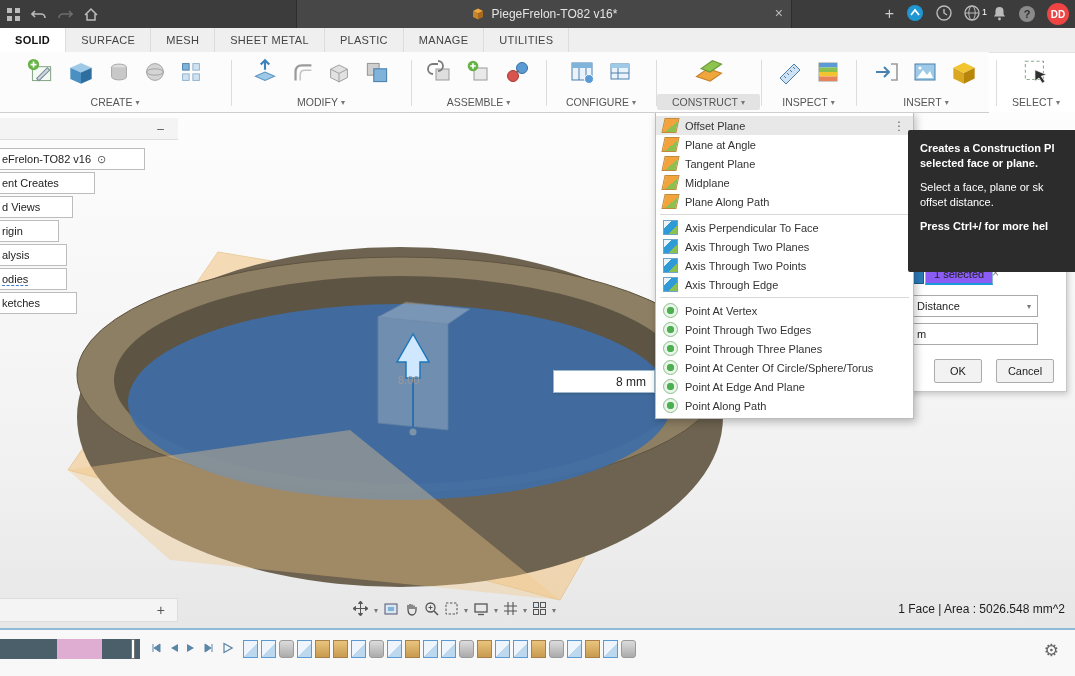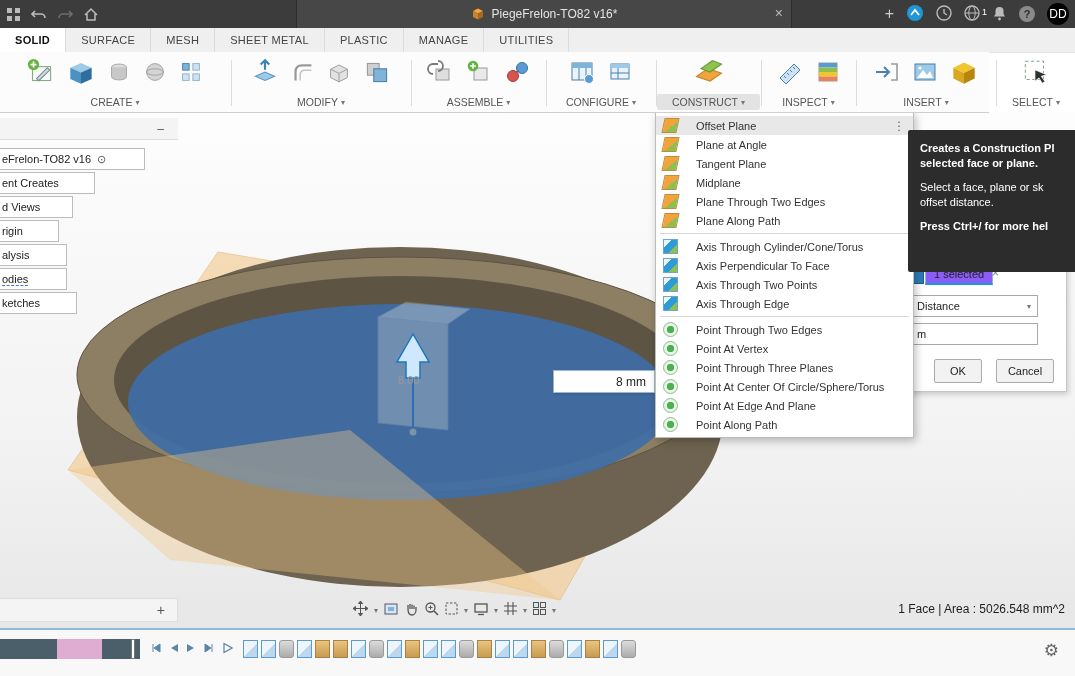--- a/index.html
+++ b/index.html
@@ -5,21 +5,21 @@
   html,body{margin:0;padding:0}
   body{width:1075px;height:676px;overflow:hidden;position:relative;font-family:"Liberation Sans",sans-serif;background:#fff;font-size:12px;color:#333}
   .abs{position:absolute}
   
   .titlebar{position:absolute;left:0;top:0;width:1075px;height:28px;background:#3c3c3c;display:flex;align-items:center;color:#ccc;z-index:20}
   .tb-ico{width:26px;height:28px;display:flex;align-items:center;justify-content:center;cursor:pointer}
   .doc-tab{position:absolute;left:296px;top:0;width:494px;height:28px;background:#474747;border-left:1px solid #2d2d2d;border-right:1px solid #2d2d2d;display:flex;align-items:center;justify-content:center;gap:7px}
   .doc-tab .close{position:absolute;right:8px;top:5px;color:#bbb;font-size:14px;cursor:pointer}
   .doc-title{color:#e4e4e4;font-size:12px;white-space:nowrap}
   .tb-right{position:absolute;right:6px;top:0;height:28px;display:flex;align-items:center;gap:12px}
-  .avatar{width:22px;height:22px;border-radius:50%;background:#000000;color:#fff;font-size:12px;display:flex;align-items:center;justify-content:center;font-weight:normal;cursor:pointer}
+  .avatar{width:22px;height:22px;border-radius:50%;background:#ef4444;color:#fff;font-size:10px;display:flex;align-items:center;justify-content:center;font-weight:bold;cursor:pointer}
   .badge{position:absolute;top:2px;right:-7px;color:#fff;font-size:9px}
   .help-circ{width:16px;height:16px;border-radius:50%;background:#8a8a8a;color:#2e2e2e;font-weight:bold;font-size:11px;display:flex;align-items:center;justify-content:center;cursor:pointer}
   
   .ribbontabs{position:absolute;left:0;top:28px;width:1075px;height:24px;background:#efefef;display:flex;align-items:stretch;z-index:19;border-bottom:1px solid #e2e2e2}
   .rtab{padding:0 15px;display:flex;align-items:center;font-size:11px;color:#444;border-right:1px solid #dcdcdc;cursor:pointer;letter-spacing:.3px}
   .rtab.active{background:#fff;color:#111;font-weight:bold}
   
   .toolbar{position:absolute;left:0;top:52px;width:989px;height:60px;background:#fcfcfc;border-bottom:1px solid #cfcfcf;z-index:19}
   .tgroup{position:absolute;top:0;height:60px}
   .tgroup .icons{height:42px;display:flex;align-items:center;justify-content:center;gap:8px}
@@ -29,21 +29,21 @@
   .caret{font-size:8px;color:#777}
   
   .viewport-bg{position:absolute;left:0;top:112px;width:1075px;height:516px;background:linear-gradient(180deg,#fdfdfd 0%,#f2f2f2 65%,#e7e7e7 100%);z-index:0}
   .dim-input{position:absolute;left:553px;top:370px;width:92px;height:21px;background:#fff;border:1px solid #9db8c8;z-index:3;display:flex;align-items:center;justify-content:flex-end;padding-right:8px;font-size:12px;color:#222;box-shadow:0 1px 2px rgba(0,0,0,.15)}
   
   .browser-head{position:absolute;left:0;top:118px;width:178px;height:22px;background:#f4f4f4;border-bottom:1px solid #ddd;z-index:4;display:flex;align-items:center;justify-content:flex-end;padding-right:14px;color:#555;box-sizing:border-box}
   .brow{position:absolute;left:0;background:#fff;border:1px solid #bcbcbc;border-left:none;height:20px;display:flex;align-items:center;padding:0 8px 0 2px;font-size:11px;color:#222;z-index:4;cursor:pointer;white-space:nowrap}
   .browser-foot{position:absolute;left:0;top:598px;width:178px;height:24px;background:#f4f4f4;border:1px solid #ddd;border-left:none;z-index:4;display:flex;align-items:center;justify-content:flex-end;padding-right:12px;box-sizing:border-box;color:#555}
   
   .cmenu{position:absolute;left:655px;top:112px;width:257px;background:#fff;border:1px solid #bdbdbd;box-shadow:2px 3px 8px rgba(0,0,0,.25);z-index:10;padding:3px 0}
-  .mitem{height:19px;display:flex;align-items:center;padding:0 6px 0 7px;font-size:11px;color:#333;cursor:pointer;gap:18px}
+  .mitem{height:19px;display:flex;align-items:center;padding:0 6px 0 7px;font-size:11px;color:#333;cursor:pointer;gap:7px}
   .mitem.hl{background:#e8e8e8}
   .mlabel{flex:1;white-space:nowrap}
   .mdots{color:#666;font-size:12px;padding:0 2px}
   .msep{height:1px;background:#d8d8d8;margin:3px 4px}
   .mi{width:13px;height:13px;display:inline-block;flex:0 0 13px}
   .mi-plane{background:linear-gradient(135deg,#f2a33c 0 58%,#8cc051 58% 100%);border:1px solid #c08b3a;transform:skewX(-12deg)}
   .mi-axis{background:linear-gradient(135deg,#eaf4fb 0 28%,#2e9bd6 28% 66%,#8cc051 66% 100%);border:1px solid #6fa5c8}
   .mi-point{background:radial-gradient(circle at 50% 50%,#4caf50 0 38%,#eaf5ea 42% 100%);border:1px solid #8bbf8b;border-radius:50%}
   
   .tooltip{position:absolute;left:908px;top:130px;width:220px;height:142px;background:#2c2c2c;color:#fff;z-index:12;padding:11px 12px;box-sizing:border-box;font-size:11px;line-height:1.4;border-radius:2px}
@@ -399,51 +399,47 @@
   <div class="mitem">
       <span class="mi mi-plane"></span>
       <span class="mlabel">Tangent Plane</span>
     </div>
   <div class="mitem">
       <span class="mi mi-plane"></span>
       <span class="mlabel">Midplane</span>
     </div>
   <div class="mitem">
       <span class="mi mi-plane"></span>
-      <span class="mlabel">Plane Through Two Edges</span>
-    </div>
-  <div class="mitem">
-      <span class="mi mi-plane"></span>
       <span class="mlabel">Plane Along Path</span>
     </div>
   <div class="msep"></div>
-  <div class="mitem">
-      <span class="mi mi-axis"></span>
-      <span class="mlabel">Axis Through Cylinder/Cone/Torus</span>
-    </div>
   <div class="mitem">
       <span class="mi mi-axis"></span>
       <span class="mlabel">Axis Perpendicular To Face</span>
     </div>
   <div class="mitem">
       <span class="mi mi-axis"></span>
+      <span class="mlabel">Axis Through Two Planes</span>
+    </div>
+  <div class="mitem">
+      <span class="mi mi-axis"></span>
       <span class="mlabel">Axis Through Two Points</span>
     </div>
   <div class="mitem">
       <span class="mi mi-axis"></span>
       <span class="mlabel">Axis Through Edge</span>
     </div>
   <div class="msep"></div>
   <div class="mitem">
       <span class="mi mi-point"></span>
+      <span class="mlabel">Point At Vertex</span>
+    </div>
+  <div class="mitem">
+      <span class="mi mi-point"></span>
       <span class="mlabel">Point Through Two Edges</span>
-    </div>
-  <div class="mitem">
-      <span class="mi mi-point"></span>
-      <span class="mlabel">Point At Vertex</span>
     </div>
   <div class="mitem">
       <span class="mi mi-point"></span>
       <span class="mlabel">Point Through Three Planes</span>
     </div>
   <div class="mitem">
       <span class="mi mi-point"></span>
       <span class="mlabel">Point At Center Of Circle/Sphere/Torus</span>
     </div>
   <div class="mitem">

